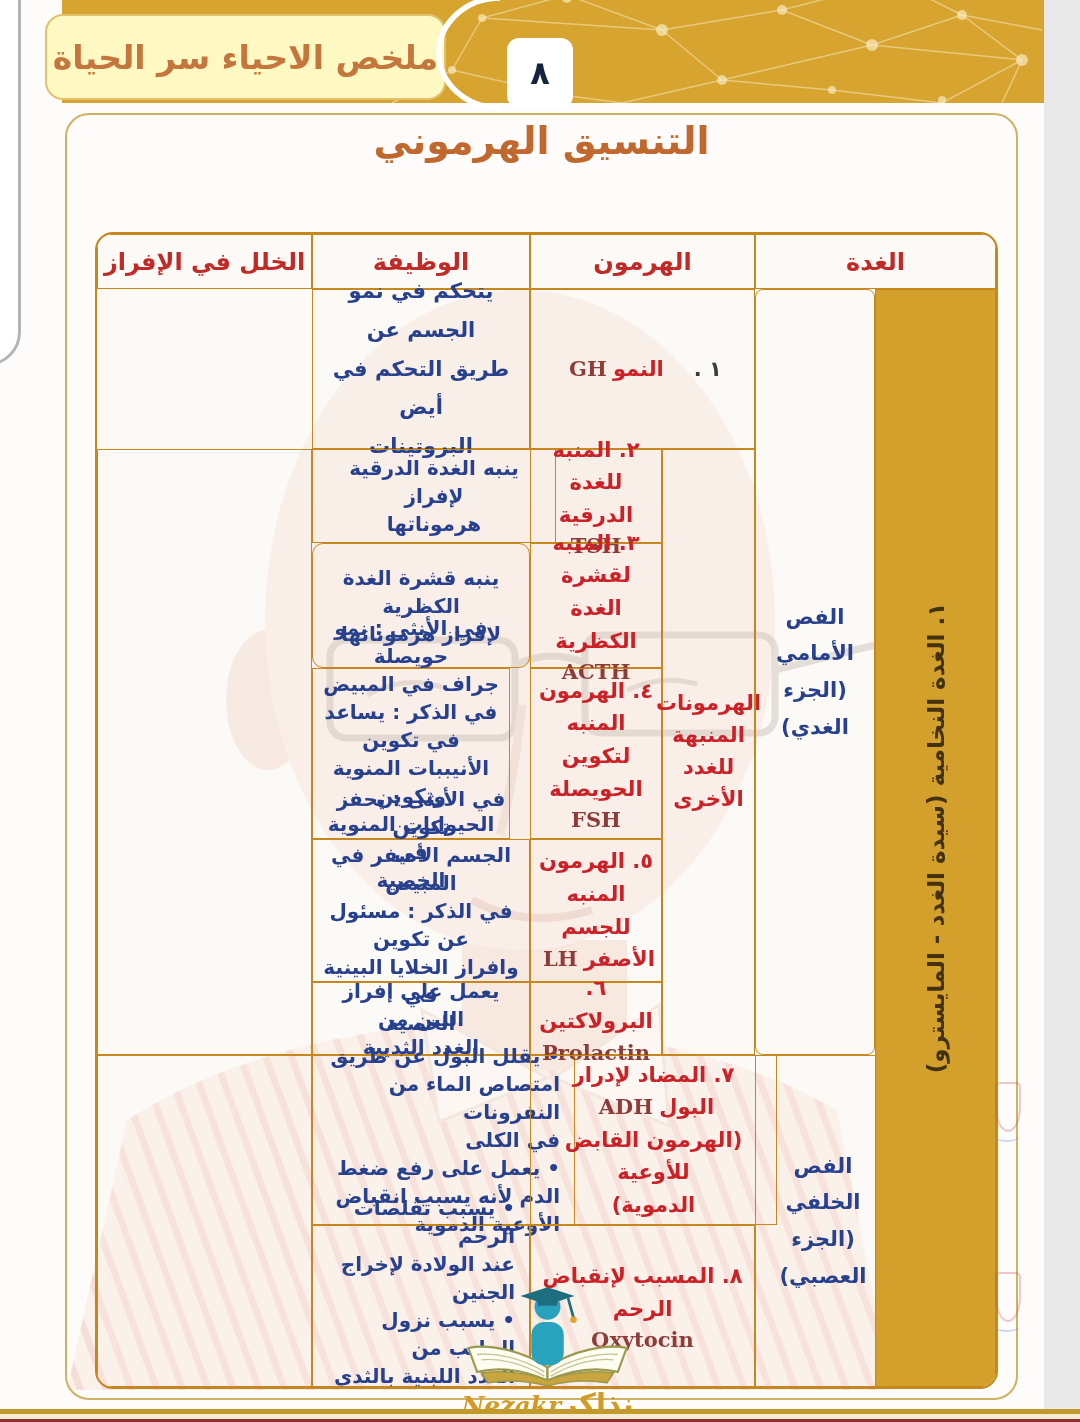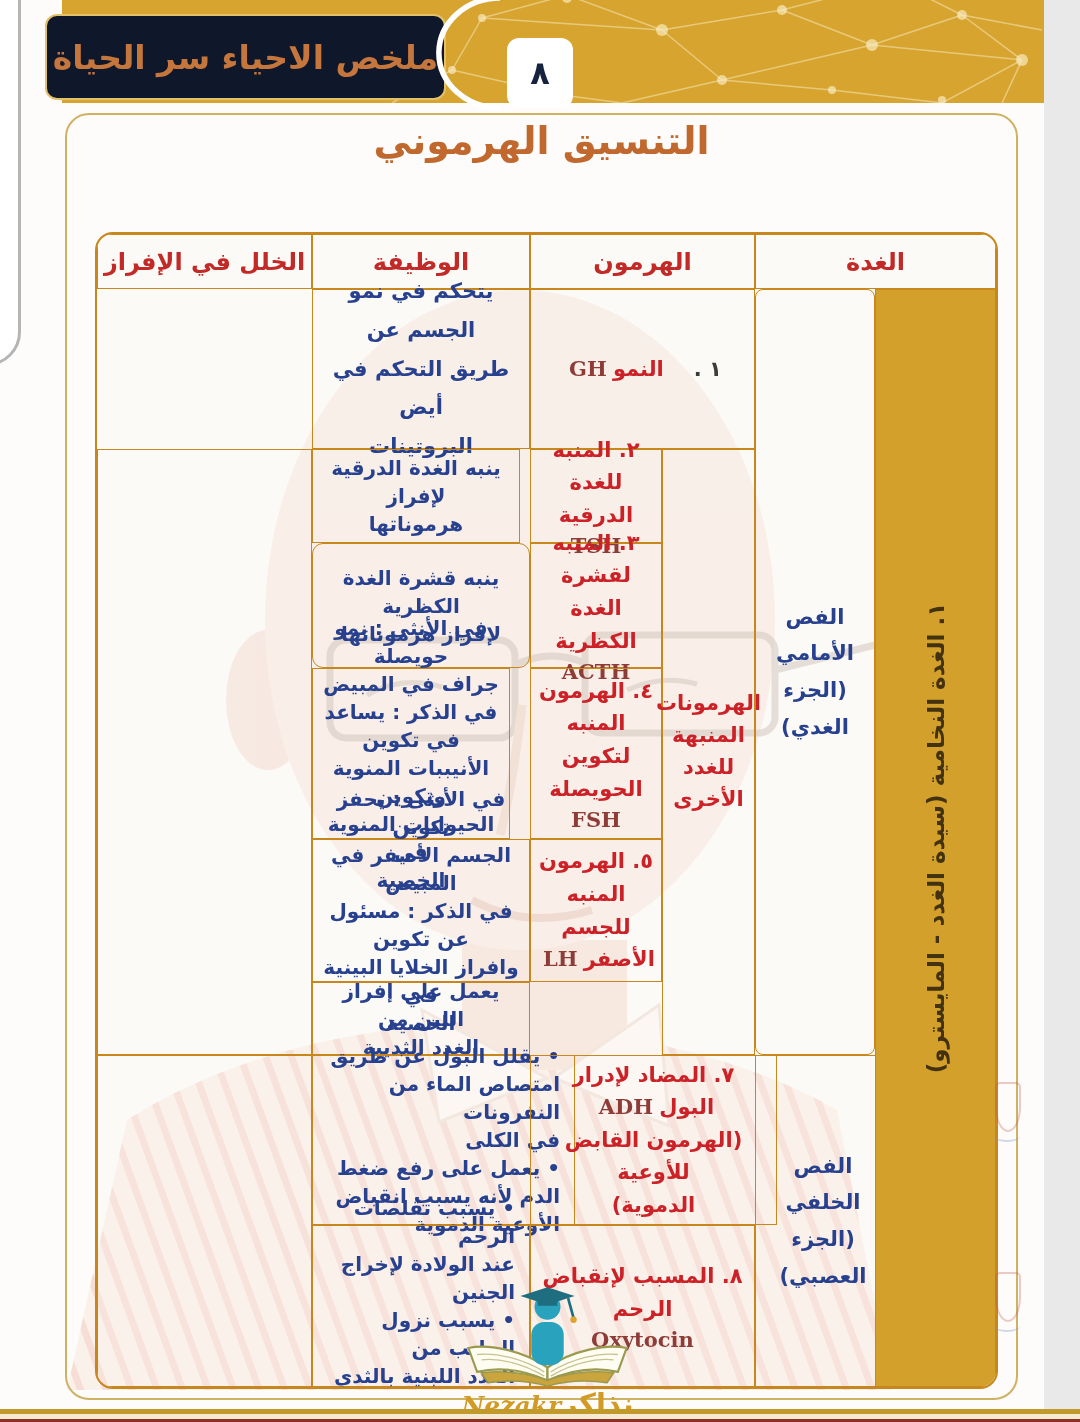--- a/index.html
+++ b/index.html
@@ -4,22 +4,22 @@
 <style>
   html,body{margin:0;padding:0;background:#fff;}
   .page{position:relative;width:1080px;height:1422px;overflow:hidden;background:#fdfcfa;
         font-family:"DejaVu Sans",sans-serif;}
   
   .left-ghost{position:absolute;left:-85px;top:-36px;width:100px;height:396px;background:#fff;
               border:3px solid #b5b5b5;border-radius:34px;z-index:0;}
   
   .banner{position:absolute;left:62px;top:0;width:982px;height:103px;background:#d7a52f;z-index:1;overflow:hidden;}
   .banner svg{position:absolute;left:0;top:0;}
-  .title-box{position:absolute;left:45px;top:14px;width:397px;height:82px;background:#0f172a;
-             border:2px solid #e3c06a;border-radius:12px;z-index:2;display:flex;align-items:center;justify-content:center;}
+  .title-box{position:absolute;left:45px;top:14px;width:397px;height:82px;background:#fef9c3;
+             border:2px solid #e3c06a;border-radius:18px;z-index:2;display:flex;align-items:center;justify-content:center;}
   .title-box .t{color:#c4763d;font-weight:bold;font-size:33px;direction:rtl;white-space:nowrap;}
   .banner-arc{position:absolute;left:430px;top:-4px;z-index:2;}
   .page-tab{position:absolute;left:507px;top:38px;width:66px;height:70px;background:#fff;border-radius:12px;
             z-index:2;display:flex;align-items:center;justify-content:center;}
   .page-tab .n{color:#16233f;font-size:32px;font-weight:bold;}
   .grey-band{position:absolute;left:1044px;top:0;width:36px;height:1409px;background:#e9e9e9;z-index:6;}
   
   .outer-box{position:absolute;left:65px;top:113px;width:953px;height:1287px;border:2px solid #cfb162;
              border-radius:24px;z-index:1;box-sizing:border-box;}
   .main-title{position:absolute;left:65px;top:118px;width:953px;text-align:center;z-index:2;direction:rtl;}
@@ -143,21 +143,21 @@
     <div class="cell hdr" style="left:215px;top:0;width:218px;height:55px;">الوظيفة</div>
     <div class="cell hdr" style="left:433px;top:0;width:225px;height:55px;">الهرمون</div>
     <div class="cell hdr" style="left:658px;top:0;width:241px;height:55px;">الغدة</div>
 
     <div class="cell" style="left:0;top:215px;width:215px;height:606px;"></div>
     <div class="cell" style="left:0;top:821px;width:215px;height:332px;"></div>
 
     <div class="cell func tall" style="left:215px;top:55px;width:218px;height:160px;">يتحكم في نمو الجسم عن
 طريق التحكم في أيض
 البروتينات</div>
-    <div class="cell func" style="left:215px;top:215px;width:208px;height:94px;">ينبه الغدة الدرقية لإفراز
+    <div class="cell func" style="left:215px;top:215px;width:244px;height:94px;">ينبه الغدة الدرقية لإفراز
 هرموناتها</div>
     <div class="cell func" style="left:215px;top:309px;width:218px;height:125px;border-radius:11px;">ينبه قشرة الغدة الكظرية
 لإفراز هرموناتها</div>
     <div class="cell func" style="left:215px;top:434px;width:198px;height:171px;">في الأنثى : نمو حويصلة
 جراف في المبيض
 في الذكر : يساعد في تكوين
 الأنيببات المنوية وتكوين
 الحيوانات المنوية في
 الخصية</div>
     <div class="cell func" style="left:215px;top:605px;width:218px;height:143px;">في الأنثى : يحفز تكوين
@@ -196,20 +196,23 @@
       <div class="h-wrap"><span class="h-ar">٤. الهرمون
 المنبه
 لتكوين
 الحويصلة</span><span class="h-en">FSH</span></div>
     </div>
     <div class="cell horm" style="left:433px;top:605px;width:132px;height:143px;">
       <div class="h-wrap"><span class="h-ar">٥. الهرمون
 المنبه للجسم
 الأصفر</span><span class="h-en">LH</span></div>
     </div>
+    <div class="cell horm abbr-block" style="left:433px;top:748px;width:132px;height:73px;">
+      <div class="h-wrap"><span class="h-ar">٦. البرولاكتين</span><span class="h-en">Prolactin</span></div>
+    </div>
     <div class="cell horm" style="left:433px;top:821px;width:247px;height:170px;">
       <div class="h-wrap"><span class="h-ar">٧. المضاد لإدرار البول</span><span class="h-en">ADH</span><span class="h-ar" style="display:block;">(الهرمون القابض للأوعية
 الدموية)</span></div>
     </div>
     <div class="cell horm abbr-block" style="left:433px;top:991px;width:225px;height:162px;">
       <div class="h-wrap"><span class="h-ar">٨. المسبب لإنقباض الرحم</span><span class="h-en">Oxytocin</span></div>
     </div>
 
     <div class="cell sub-cell" style="left:565px;top:215px;width:93px;height:606px;">الهرمونات
 المنبهة

